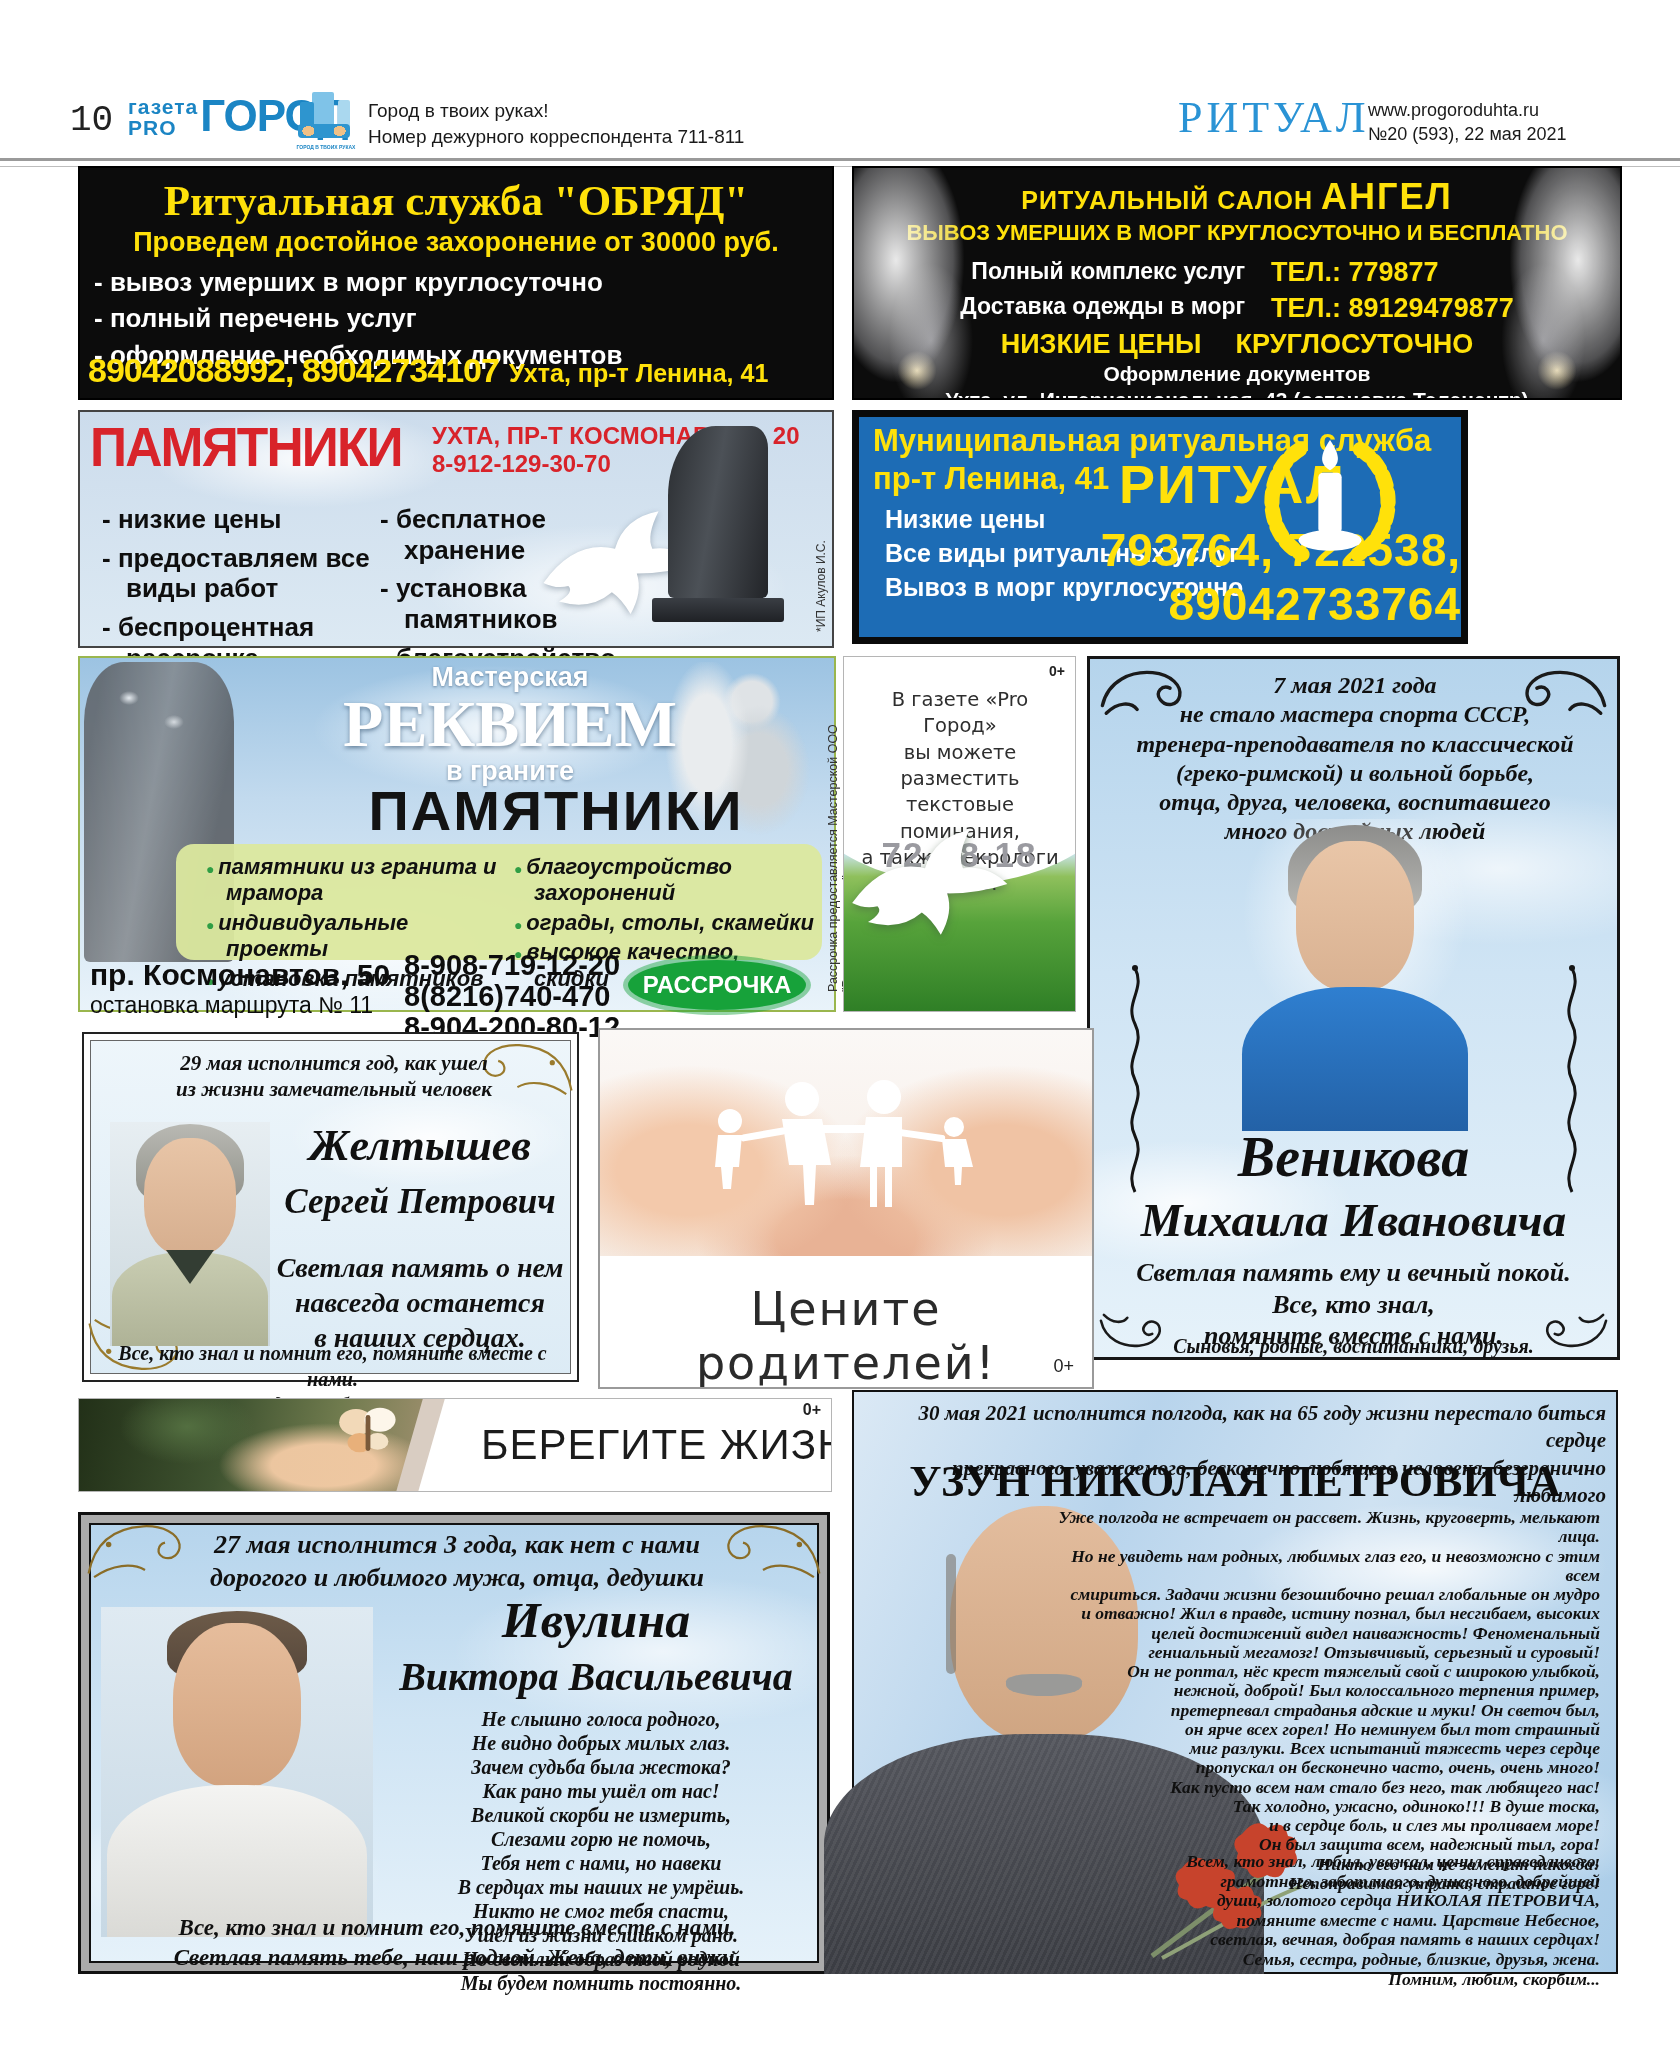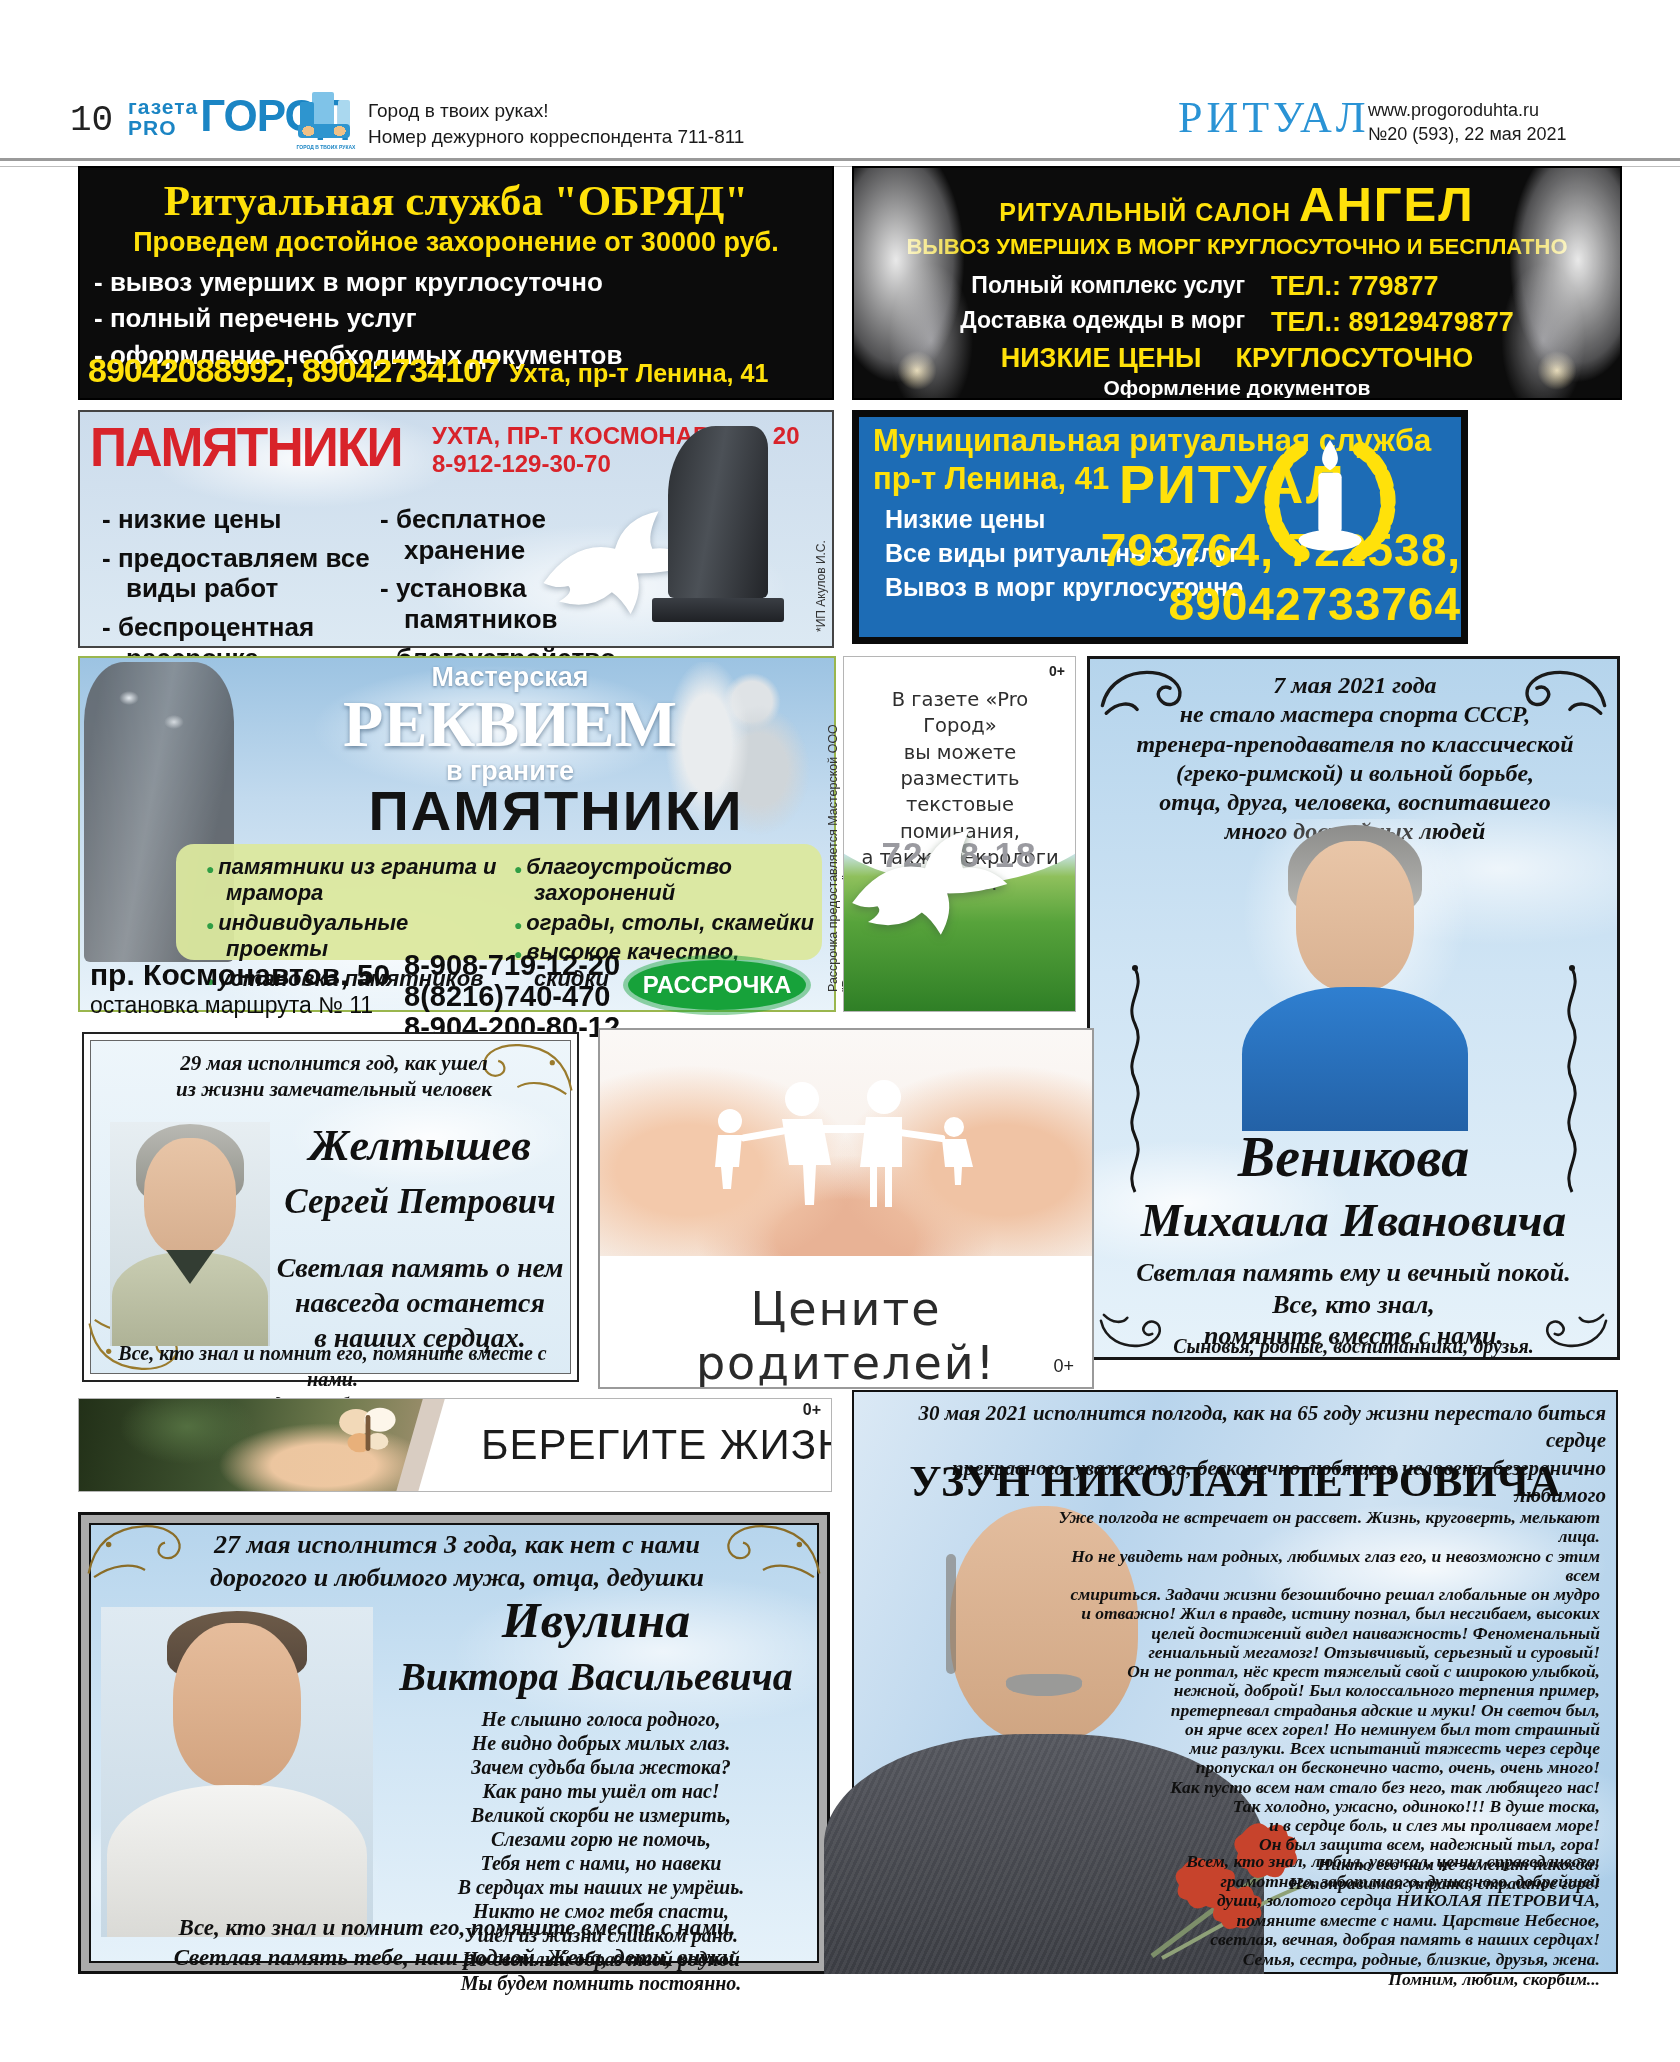--- a/index.html
+++ b/index.html
@@ -45,21 +45,21 @@
   
   .angel{left:852px;top:166px;width:766px;height:230px;text-align:center;overflow:hidden;}
   .wing{position:absolute;top:0;width:140px;height:100%;
     background:
       radial-gradient(95px 170px at 30% 40%,rgba(252,252,252,.92),rgba(210,210,215,.35) 60%,transparent 72%),
       radial-gradient(60px 110px at 55% 75%,rgba(235,235,240,.55),transparent 70%),
       radial-gradient(26px 26px at 45% 88%,rgba(255,236,180,.9),transparent 75%);}
   .wing.l{left:0;}
   .wing.r{right:0;transform:scaleX(-1);}
   .angel-t1{margin-top:8px;font-size:25px;font-weight:bold;color:#ffe10a;letter-spacing:1px;}
-  .angel-t1 .big{font-size:49px;letter-spacing:2px;}
+  .angel-t1 .big{font-size:36px;letter-spacing:2px;}
   .angel-t2{font-size:22px;font-weight:bold;color:#ffe10a;margin-top:2px;}
   .angel-mid{display:flex;justify-content:center;gap:26px;margin-top:8px;align-items:flex-start;}
   .angel-serv{font-size:23px;font-weight:bold;color:#fff;line-height:1.5;text-align:right;}
   .angel-tels{font-size:27px;font-weight:bold;color:#ffe10a;line-height:1.35;text-align:left;}
   .angel-low{margin-top:2px;font-size:27px;font-weight:bold;color:#ffe10a;display:flex;justify-content:center;gap:34px;}
   .angel-docs{font-size:21px;font-weight:bold;color:#fff;margin-top:2px;}
   .angel-addr{font-size:21px;font-weight:bold;color:#fff;margin-top:2px;}
 
   
   .pam{left:78px;top:410px;width:752px;height:234px;border:2px solid #444;

